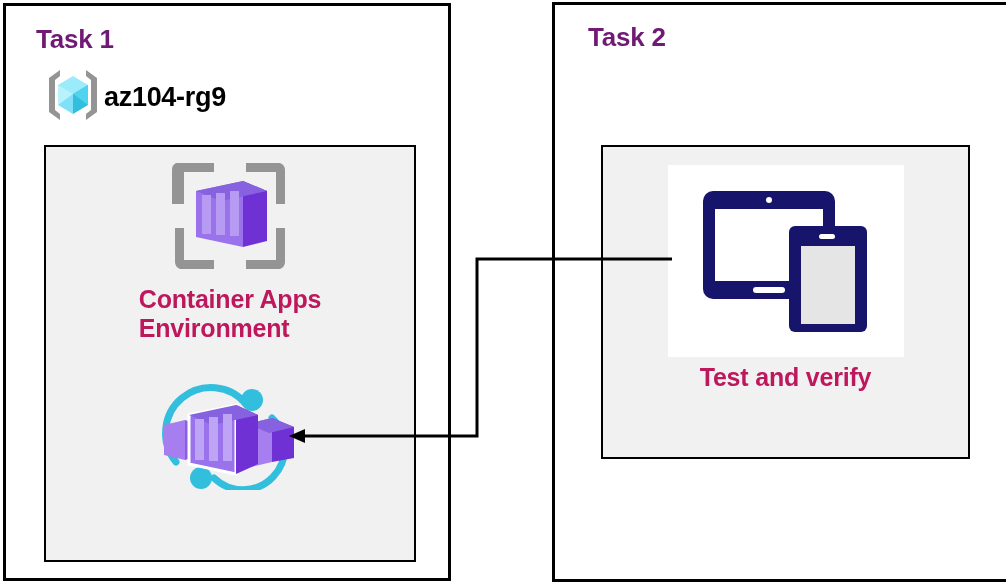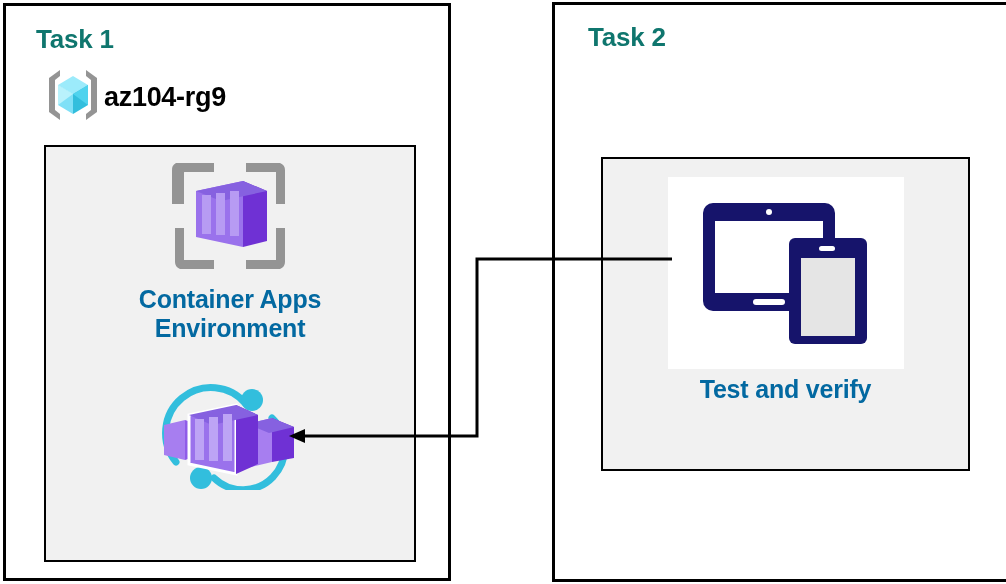--- a/index.html
+++ b/index.html
@@ -26,21 +26,21 @@
     border: 3px solid #000000;
     box-sizing: border-box;
   }
   #task1-panel { left: 3px;   top: 3px; width: 448px; height: 578px; }
   #task2-panel { left: 552px; top: 2px; width: 470px; height: 580px; }
 
   .task-title {
     position: absolute;
     font-size: 26px;
     font-weight: bold;
-    color: #0f766e;
+    color: #701a75;
     letter-spacing: -0.2px;
     white-space: nowrap;
   }
   #task1-title { left: 30px;  top: 18px; }
   #task2-title { left: 33px;  top: 17px; }
 
   
   #rg-row {
     position: absolute;
     left: 36px;
@@ -57,36 +57,35 @@
   }
 
   
   .inner-box {
     position: absolute;
     background: #f1f1f1;
     border: 2px solid #000000;
     box-sizing: border-box;
   }
   #task1-inner { left: 38px; top: 139px; width: 372px; height: 417px; }
-  #task2-inner { left: 46px; top: 140px; width: 369px; height: 314px; margin-top: 12px; }
+  #task2-inner { left: 46px; top: 140px; width: 369px; height: 314px; }
 
   
   .node {
     position: absolute;
     display: flex;
     flex-direction: column;
     align-items: center;
     width: 100%;
     left: 0;
   }
   .node-label {
     font-size: 25px;
     font-weight: bold;
-    color: #0369a1;
-    text-align: center;
+    color: #be185d;
     line-height: 1.16;
     letter-spacing: -0.2px;
     margin-top: 6px;
     white-space: pre-line;
   }
   #cae-node { top: 10px; }
   #ca-node  { top: 235px; }
   #tv-node  { top: 18px; }
 
   

